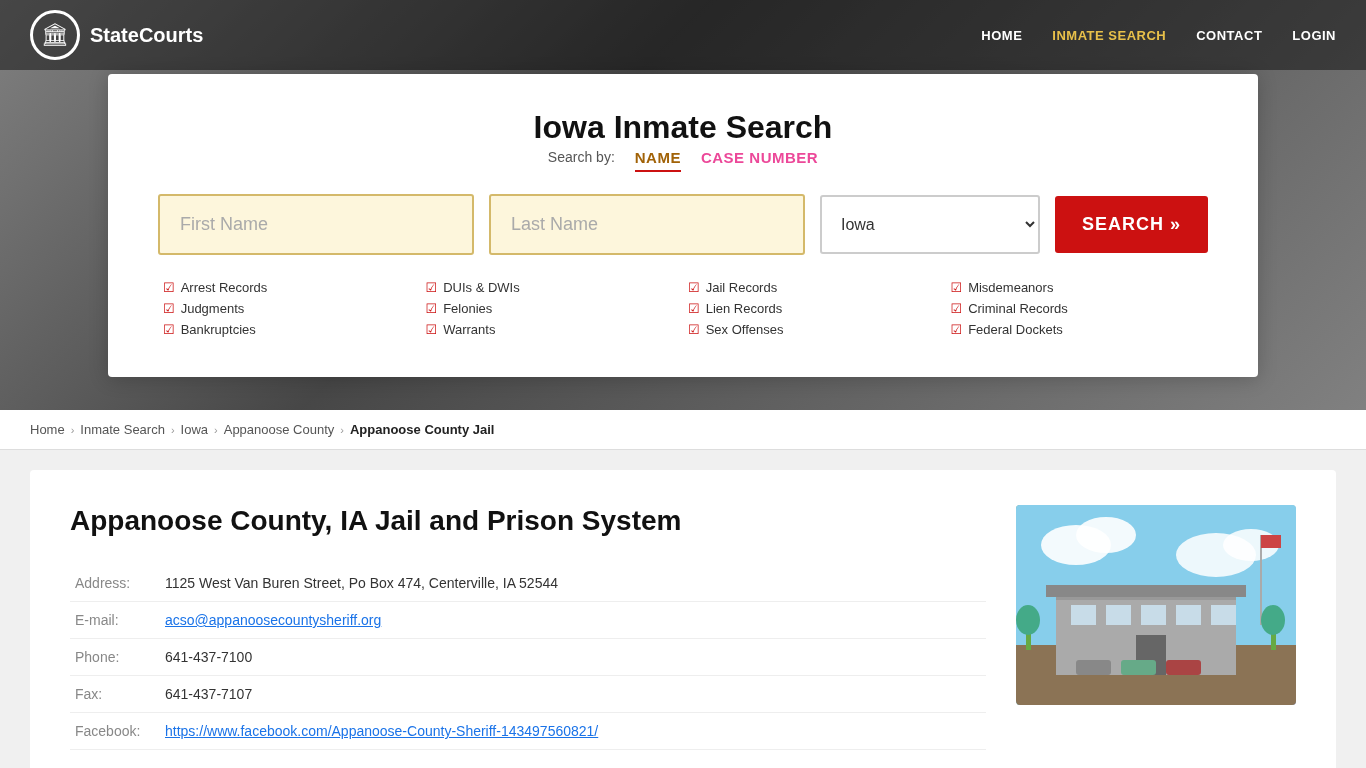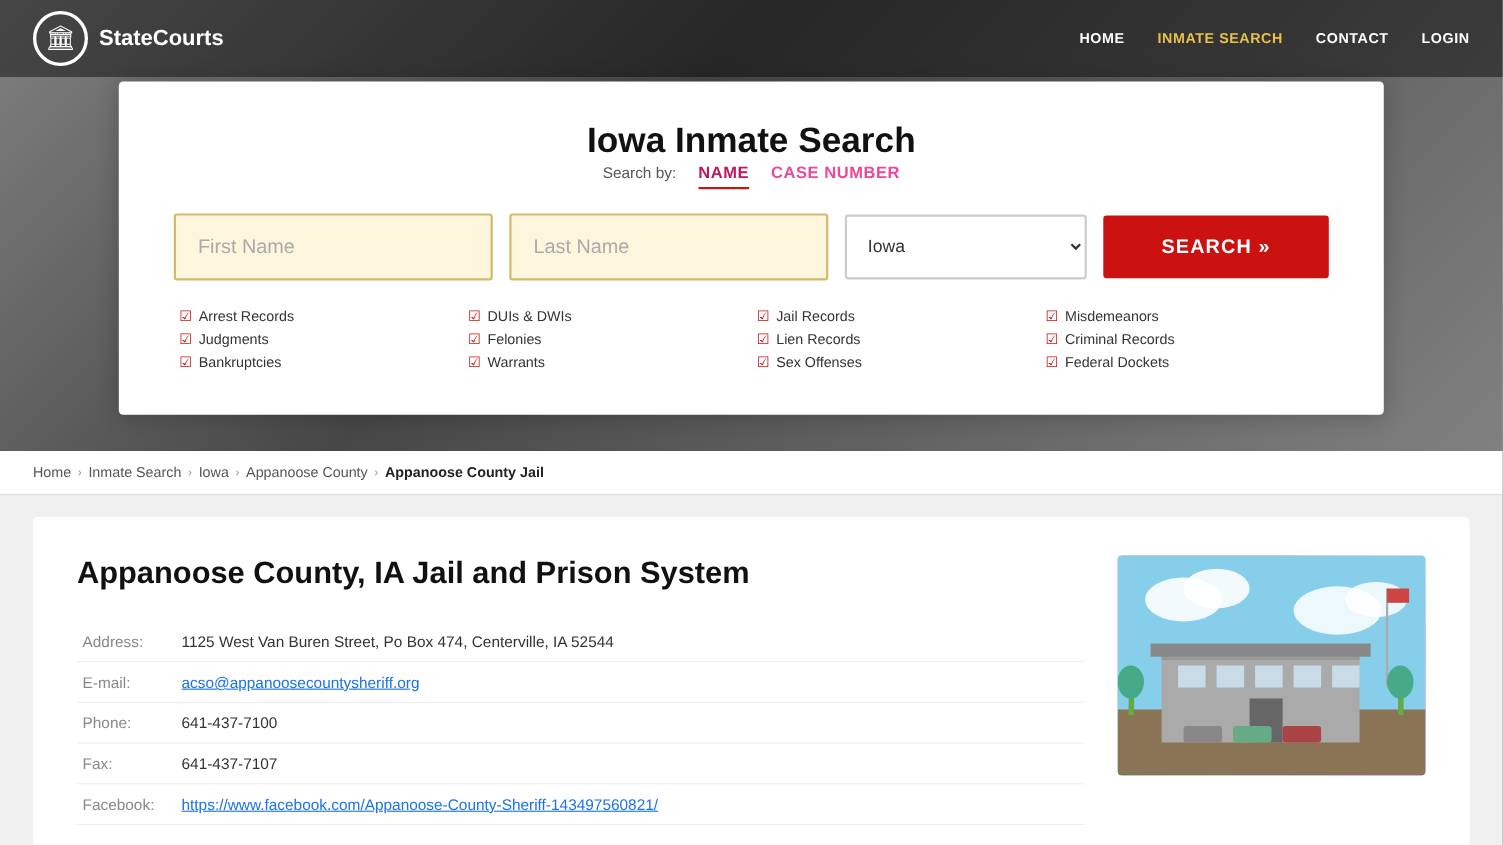--- a/index.html
+++ b/index.html
@@ -114,21 +114,21 @@
     }
     .search-tab {
       font-size: 15px;
       font-weight: bold;
       letter-spacing: 0.5px;
       cursor: pointer;
       padding-bottom: 4px;
       text-decoration: none;
     }
     .search-tab.active {
-      color: #be185d;
+      color: #a16207;
       border-bottom: 2px solid #cc1111;
     }
     .search-tab.inactive {
       color: #ec4899;
     }
     .search-fields {
       display: flex;
       gap: 15px;
       margin-bottom: 25px;
       align-items: center;
@@ -153,21 +153,21 @@
       background: #fff;
       color: #333;
       outline: none;
       appearance: auto;
     }
     .search-btn {
       flex: 0 0 auto;
       background: #cc1111;
       color: #fff;
       border: none;
-      padding: 18px 53px;
+      padding: 18px 27px;
       font-size: 18px;
       font-weight: bold;
       letter-spacing: 1px;
       border-radius: 3px;
       cursor: pointer;
       white-space: nowrap;
     }
     .checkboxes-grid {
       display: grid;
       grid-template-columns: repeat(4, 1fr);

